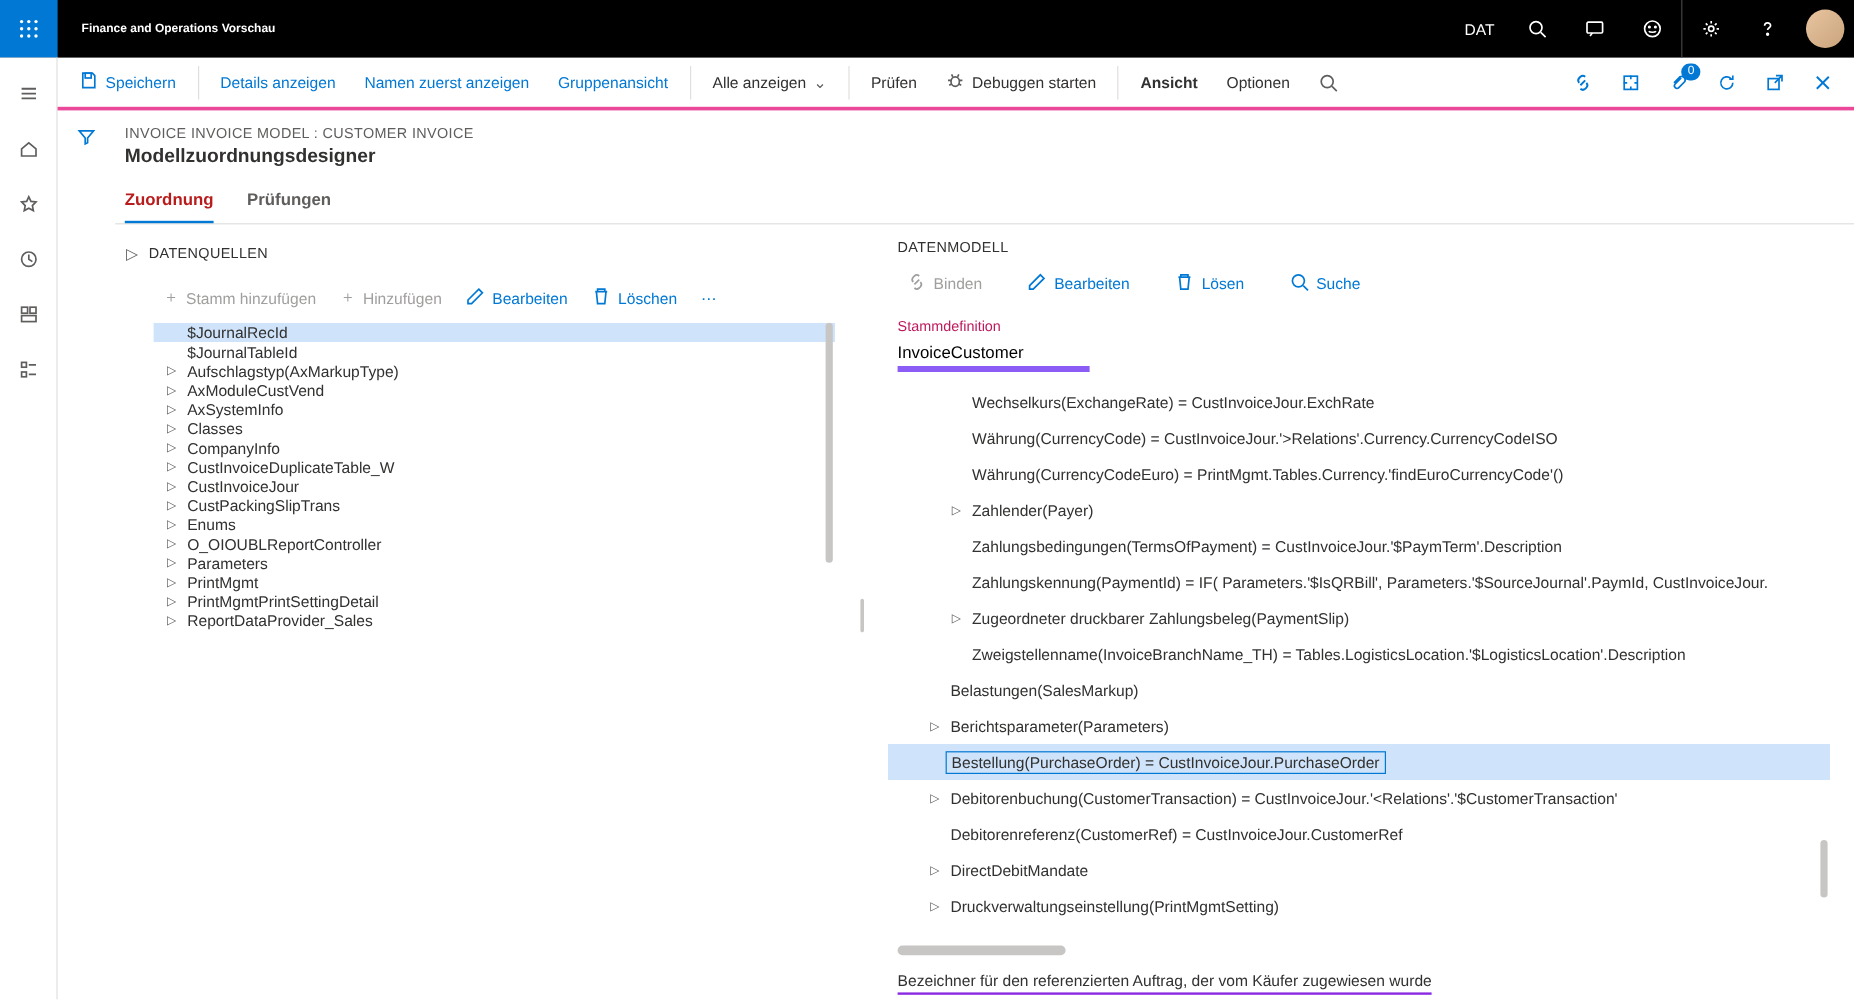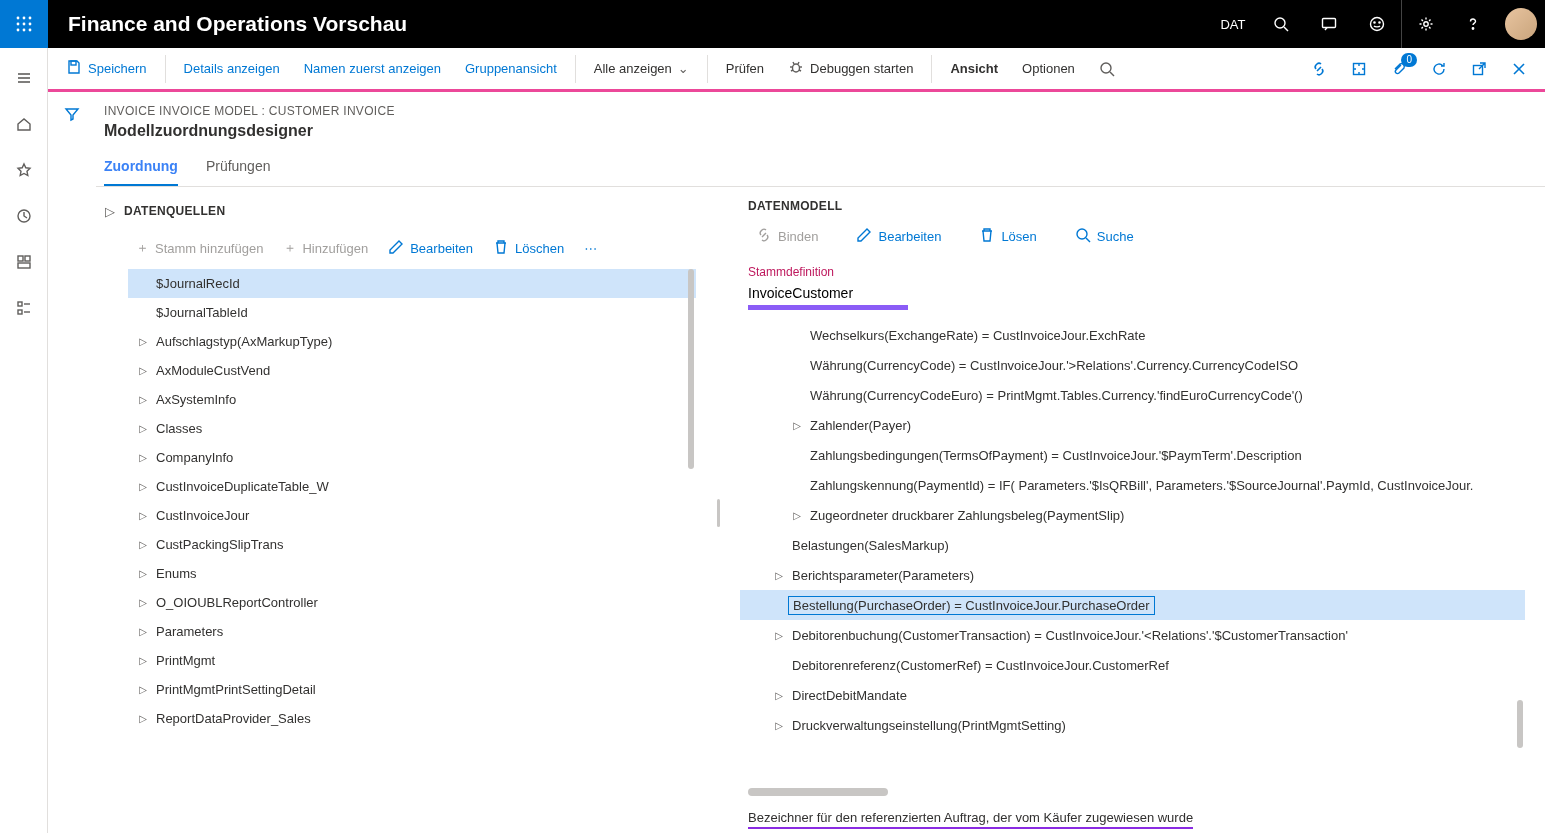--- a/index.html
+++ b/index.html
@@ -1,20 +1,20 @@
 <!DOCTYPE html>
 <html><head>
 <meta charset="utf-8">
 <style>
 * { margin:0; padding:0; box-sizing:border-box; font-family:"Segoe UI",Arial,sans-serif; }
 body { background:#fff; color:#323130; font-size:13px; overflow:hidden; }
 .topbar { height:48px; background:#000; color:#fff; display:flex; align-items:center; }
 .waffle { width:48px; height:48px; background:#0078d4; display:flex; align-items:center; justify-content:center; cursor:pointer; }
 .waffle svg { fill:#fff; }
-.app-title { padding:0 20px; font-size:21px; font-weight:600; }
+.app-title { padding:0 20px; font-size:10px; font-weight:600; }
 .topbar-spacer { flex:1; }
 .topbar-right { display:flex; align-items:center; height:100%; }
 .topbar-item { height:48px; min-width:48px; padding:0 8px; display:flex; align-items:center; justify-content:center; cursor:pointer; color:#fff; font-size:13px; }
 .topbar-item.divider { border-left:1px solid #444; }
 .avatar { width:32px; height:32px; border-radius:50%; background:linear-gradient(135deg,#e8c4a0,#c9a47c); }
 .shell { display:flex; height:calc(100vh - 48px); }
 .leftrail { width:48px; background:#fff; border-right:1px solid #e1dfdd; display:flex; flex-direction:column; align-items:center; padding-top:10px; gap:6px; }
 .rail-btn { width:40px; height:40px; display:flex; align-items:center; justify-content:center; cursor:pointer; color:#605e5c; border-radius:2px; }
 .main { flex:1; display:flex; flex-direction:column; min-width:0; }
 .cmdbar { height:44px; border-bottom:3px solid #ec4899; display:flex; align-items:center; padding:0 8px; gap:4px; }
@@ -25,34 +25,34 @@
 .cmd-sep { width:1px; height:28px; background:#e1dfdd; margin:0 4px; }
 .cmdbar-spacer { flex:1; }
 .badge-wrap { position:relative; }
 .badge { position:absolute; top:2px; right:0px; background:#0078d4; color:#fff; font-size:10px; border-radius:8px; padding:0 5px; line-height:14px; }
 .content { flex:1; display:flex; min-height:0; }
 .filter-col { width:48px; display:flex; justify-content:center; padding-top:14px; color:#0078d4; }
 .page { flex:1; display:flex; flex-direction:column; min-width:0; padding:12px 0 0 0; }
 .crumb { font-size:12px; color:#605e5c; letter-spacing:.3px; padding:0 8px; }
 .page-title { font-size:16px; font-weight:600; padding:4px 8px 10px; }
 .tabs { display:flex; gap:28px; padding:0 8px; border-bottom:1px solid #e1dfdd; margin-bottom:6px; }
-.tab { padding:8px 0 10px; font-size:14px; cursor:pointer; color:#605e5c; border-bottom:2px solid transparent; }
-.tab.active { color:#3b82f6; border-bottom-color:#0078d4; font-weight:600; }
+.tab { padding:8px 0 10px; font-size:14px; cursor:pointer; color:#605e5c; border-bottom:2px solid transparent;font-weight:bold; }
+.tab.active { color:#b91c1c; border-bottom-color:#0078d4; font-weight:600; }
 .panes { flex:1; display:flex; min-height:0; gap:20px; padding-right:20px; }
 .pane-left { width:600px; display:flex; flex-direction:column; min-height:0; }
 .pane-right { flex:1; display:flex; flex-direction:column; min-height:0; }
 .pane-hrow { display:flex; align-items:center; height:36px; }
 .collapse-btn { width:28px; display:flex; justify-content:center; cursor:pointer; color:#605e5c; }
-.pane-hd { font-size:12px; font-weight:700; letter-spacing:.3px; color:#323130; }
+.pane-hd { font-size:12px; font-weight:400; letter-spacing:.3px; color:#323130; }
 .pane-toolbar { display:flex; align-items:center; gap:4px; padding:4px 0 6px 32px; }
 .tbtn { height:30px; padding:0 8px; display:flex; align-items:center; gap:6px; cursor:pointer; border-radius:2px; font-size:13px; }
 .tbtn.disabled { color:#a19f9d; cursor:default; }
 .tbtn.link { color:#0078d4; }
 .tree { flex:1; overflow-y:auto; position:relative; padding-left:32px; }
-.tree-row { height:29px; display:flex; align-items:center; cursor:pointer; font-size:13px; padding-left:6px; border-radius:0; }
+.tree-row { height:16px; display:flex; align-items:center; cursor:pointer; font-size:13px; padding-left:6px; border-radius:0; }
 .tree-row.sel { background:#cfe4fa; }
 .tree-row .chev { width:18px; display:flex; justify-content:center; color:#605e5c; font-size:10px; }
 .tree-row .lbl { padding-left:4px; }
 .scroll-thumb-l { position:absolute; right:2px; top:0; width:6px; height:200px; background:#c8c6c4; border-radius:3px; }
 .right-toolbar { display:flex; align-items:center; gap:22px; padding:4px 0 6px 8px; }
 .field-label { font-size:12px; color:#be185d; padding:8px 0 0 8px; }
 .field-input { margin:2px 0 10px 8px; width:160px; border:none; border-bottom:5px solid #8b5cf6; font-size:14px; padding:4px 0; outline:none; background:transparent; }
 .model-tree { flex:1; overflow:auto; position:relative; }
 .model-row { min-height:30px; display:flex; align-items:center; cursor:pointer; font-size:13px; padding:4px 0 4px 8px; }
 .model-row.sel { background:#cfe4fa; }
@@ -430,20 +430,24 @@
                   <span class="mlbl">Zahlungsbedingungen(TermsOfPayment) = CustInvoiceJour.'$PaymTerm'.Description</span>
                 </div>
                 <div class="model-row indent1">
                   <span class="chev"></span>
                   <span class="mlbl">Zahlungskennung(PaymentId) = IF( Parameters.'$IsQRBill', Parameters.'$SourceJournal'.PaymId, CustInvoiceJour.</span>
                 </div>
                 <div class="model-row indent1">
                   <span class="chev">▷</span>
                   <span class="mlbl">Zugeordneter druckbarer Zahlungsbeleg(PaymentSlip)</span>
                 </div>
+                <div class="model-row indent1">
+                  <span class="chev"></span>
+                  <span class="mlbl">Zweigstellenname(InvoiceBranchName_TH) = Tables.LogisticsLocation.'$LogisticsLocation'.Description</span>
+                </div>
                 <div class="model-row indent0e">
                   <span class="chev"></span>
                   <span class="mlbl">Belastungen(SalesMarkup)</span>
                 </div>
                 <div class="model-row indent0e">
                   <span class="chev">▷</span>
                   <span class="mlbl">Berichtsparameter(Parameters)</span>
                 </div>
                 <div class="model-row sel indent0e">
                   <span class="chev"></span>

